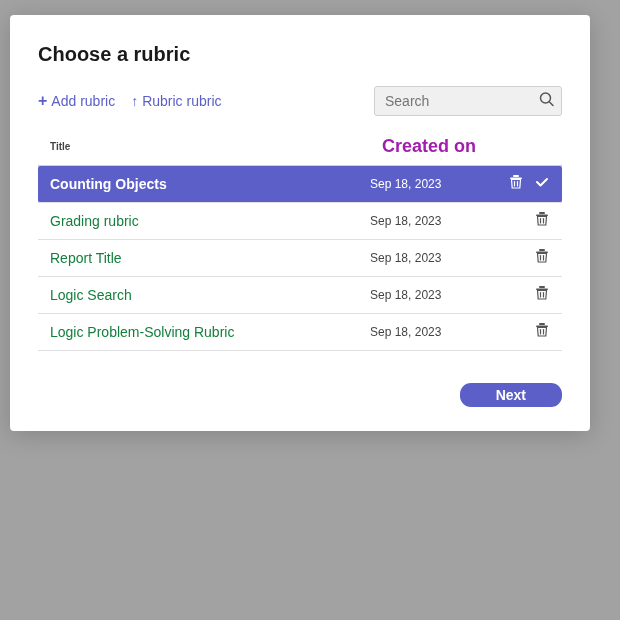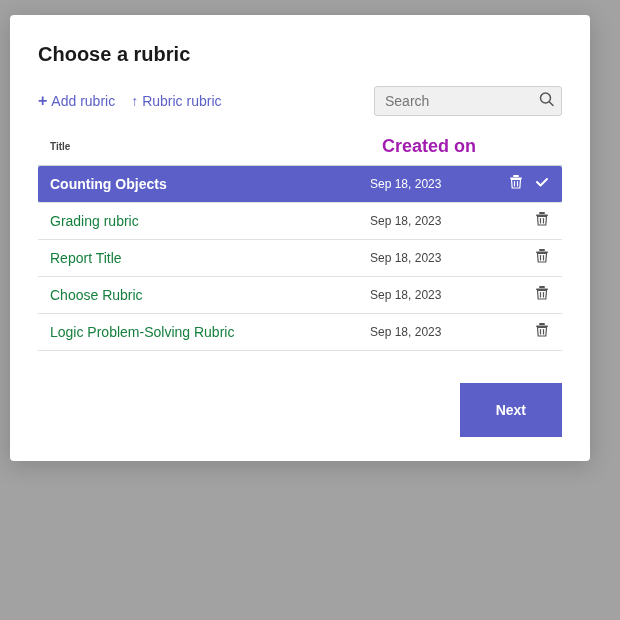--- a/index.html
+++ b/index.html
@@ -193,22 +193,22 @@
       padding: 10px 28px;
       font-size: 14px;
       cursor: pointer;
       font-family: inherit;
       color: #333;
     }
 
     .next-btn {
       background: #5b5fc7;
       border: none;
-      border-radius: 0;
-      padding: 19px 36px;
+      border-radius: 11px;
+      padding: 4px 36px;
       font-size: 14px;
       cursor: pointer;
       font-family: inherit;
       color: #ffffff;
       font-weight: 600;
     }
   </style>
 </head>
 <body>
 
@@ -280,21 +280,21 @@
             <span class="trash-icon"><svg width="16" height="16" viewBox="0 0 16 16" fill="none" xmlns="http://www.w3.org/2000/svg">
       <rect x="5" y="1" width="6" height="2" rx="1" fill="currentColor"></rect>
       <rect x="2" y="3.5" width="12" height="1.5" rx="0.75" fill="currentColor"></rect>
       <path d="M3.5 5.5L4.2 14h7.6l0.7-8.5H3.5z" stroke="currentColor" stroke-width="1.2" fill="none"></path>
       <line x1="6.5" y1="7.5" x2="6.5" y2="12" stroke="currentColor" stroke-width="1.2" stroke-linecap="round"></line>
       <line x1="9.5" y1="7.5" x2="9.5" y2="12" stroke="currentColor" stroke-width="1.2" stroke-linecap="round"></line>
     </svg></span>
           </div>
         </div>
         <div class="rubric-row">
-          <span class="rubric-name">Choose Rubric</span>
+          <span class="rubric-name">Logic Search</span>
           <span class="rubric-date">Sep 18, 2023</span>
           <div class="row-actions">
             <span class="trash-icon"><svg width="16" height="16" viewBox="0 0 16 16" fill="none" xmlns="http://www.w3.org/2000/svg">
       <rect x="5" y="1" width="6" height="2" rx="1" fill="currentColor"></rect>
       <rect x="2" y="3.5" width="12" height="1.5" rx="0.75" fill="currentColor"></rect>
       <path d="M3.5 5.5L4.2 14h7.6l0.7-8.5H3.5z" stroke="currentColor" stroke-width="1.2" fill="none"></path>
       <line x1="6.5" y1="7.5" x2="6.5" y2="12" stroke="currentColor" stroke-width="1.2" stroke-linecap="round"></line>
       <line x1="9.5" y1="7.5" x2="9.5" y2="12" stroke="currentColor" stroke-width="1.2" stroke-linecap="round"></line>
     </svg></span>
           </div>

